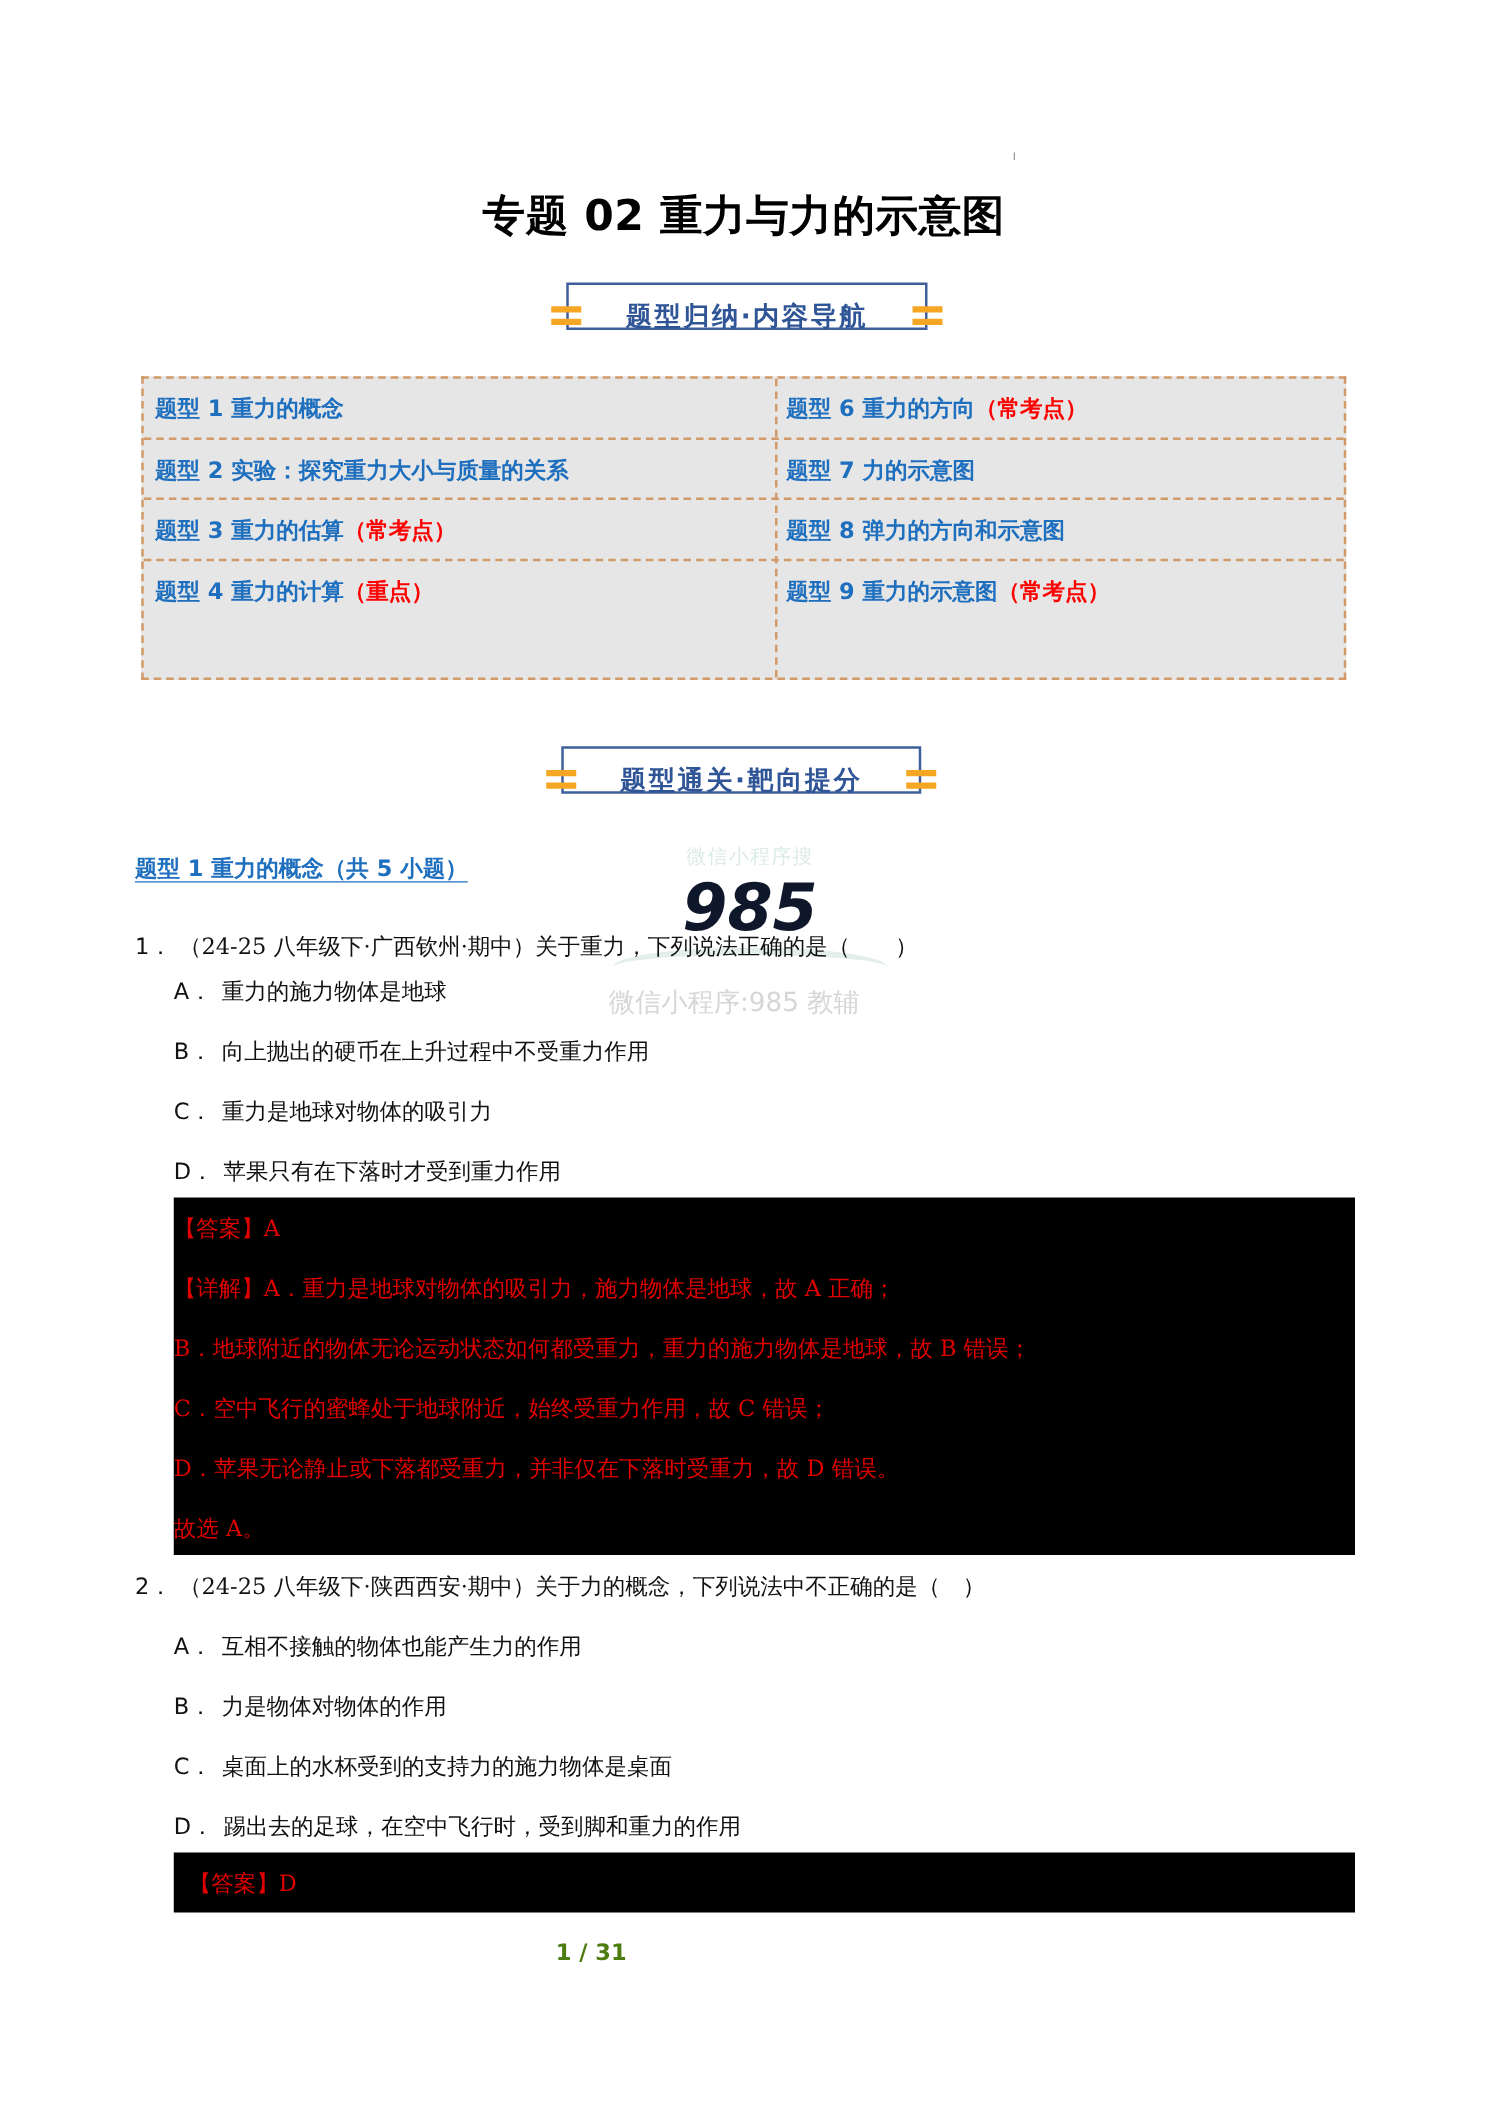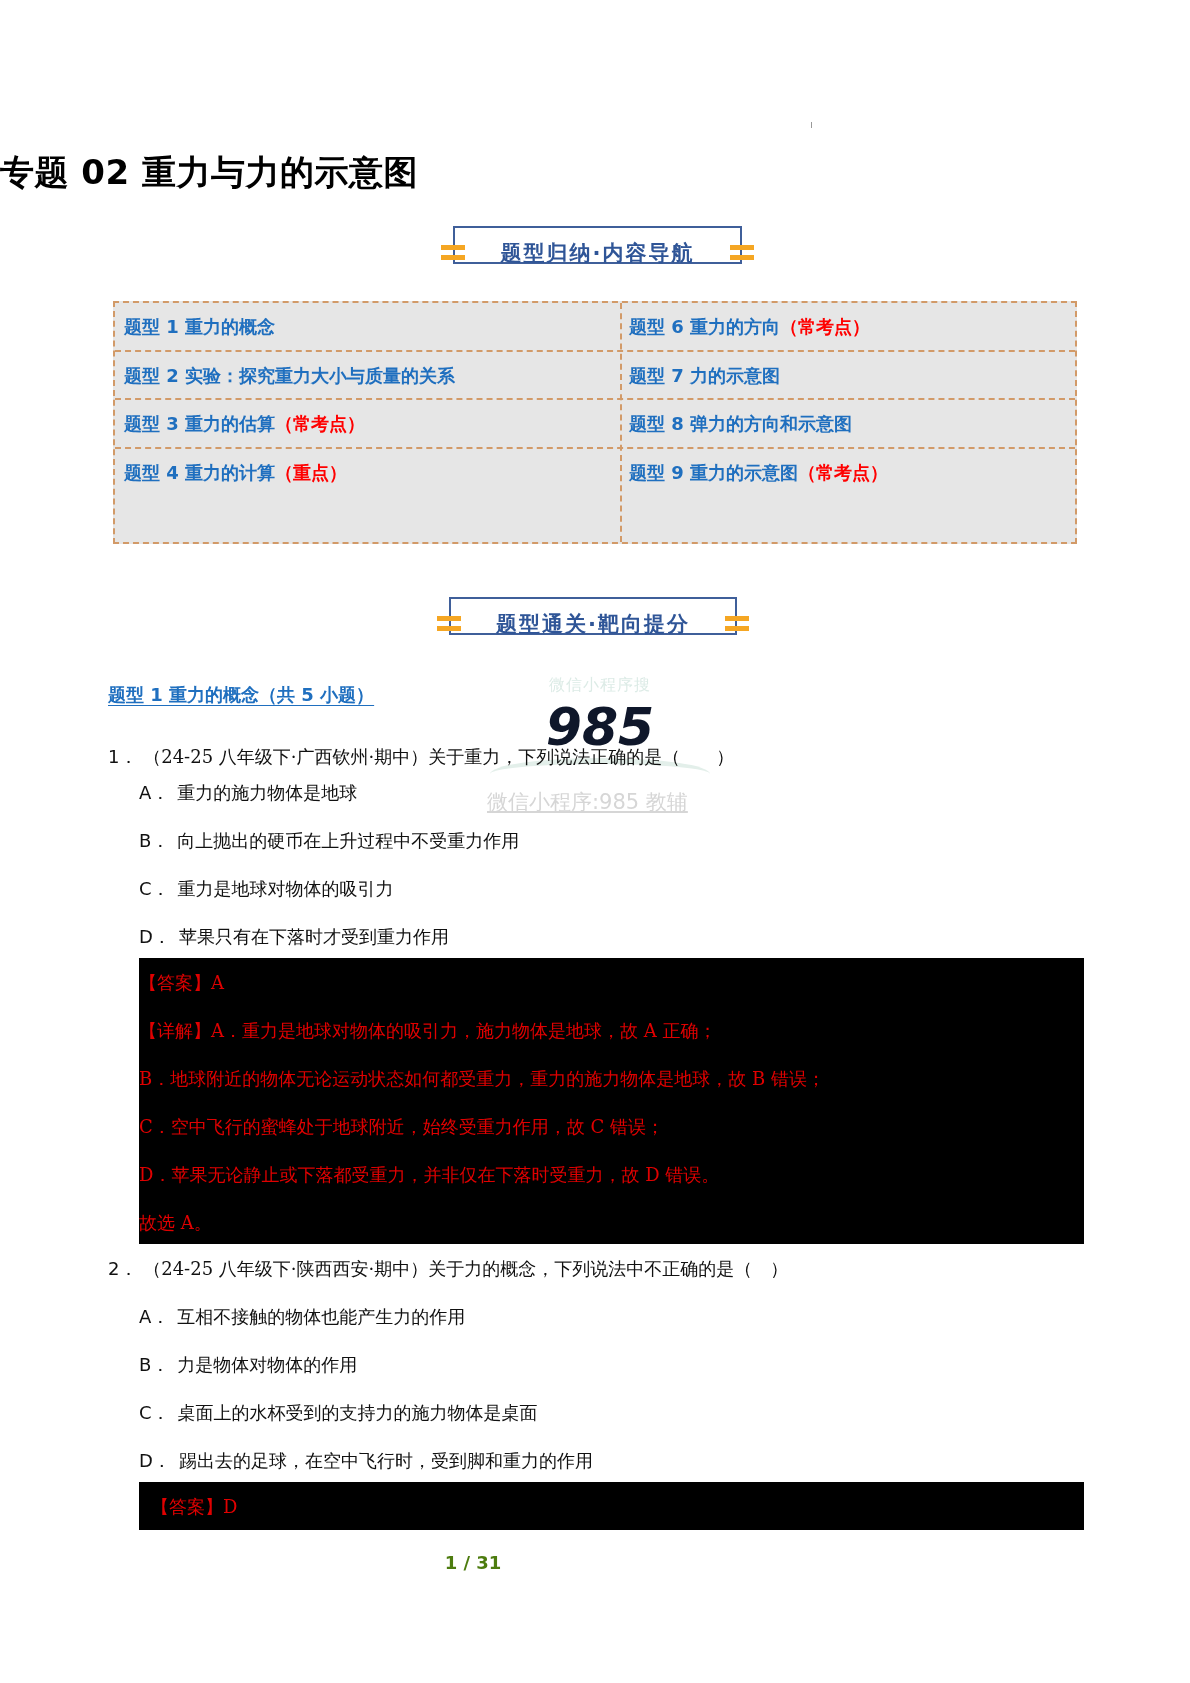--- a/index.html
+++ b/index.html
@@ -1,20 +1,20 @@
 <!DOCTYPE html>
 <html><head>
   <meta charset="utf-8">
   <style>
     html, body { margin: 0; padding: 0; background: #ffffff; }
     body { width: 1190px; height: 1683px; position: relative; overflow: hidden;
            font-family: "DejaVu Sans", "Liberation Sans", sans-serif; color: #111; }
     .abs { position: absolute; }
     .tick-mark { left: 811px; top: 122px; width: 1px; height: 6px; background: #999; }
-    .page-title { left: 0; width: 1190px; top: 150px; text-align: left;
+    .page-title { left: 0; width: 1190px; top: 150px; text-align: center;
                   font-size: 34px; font-weight: bold; color: #000; letter-spacing: 0.5px; }
 
     .banner { height: 38px; }
     .banner-box { position: absolute; left: 0; top: 0; right: 0; bottom: 0;
                   border: 2px solid #3f5f9a; background: #fff; box-sizing: border-box; }
     .banner-text { position: absolute; left: 0; right: 0; top: 13px; text-align: center;
                    font-size: 21px; font-weight: bold; color: #2f5597; letter-spacing: 2px; }
     .bar { position: absolute; width: 24px; height: 5px; background: #f5a623; }
 
     .nav-table { left: 113px; top: 301px; width: 964px; height: 243px;
@@ -27,21 +27,21 @@
     .nav-cell { position: absolute; top: 12px; font-size: 18px; font-weight: bold; color: #1f6fbf; white-space: nowrap; }
     .nav-cell .hl { color: #ff0000; }
 
     .section-heading { left: 108px; top: 683px; font-size: 18px; font-weight: bold; color: #1f6fbf;
                        text-decoration: underline; text-underline-offset: 4px; }
 
     .watermark { left: 480px; top: 675px; width: 240px; text-align: center; color: #dcebe6; pointer-events: none; }
     .wm-top { font-size: 16px; letter-spacing: 1px; }
     .wm-num { font-size: 52px; font-weight: bold; font-style: italic; line-height: 62px; color: #0f172a; }
     .wm-book { width: 220px; height: 26px; margin: 0 auto; border-top: 6px solid #e3efea; border-radius: 50% 50% 0 0; }
-    .wm-bottom { left: 487px; top: 788px; font-size: 21px; color: #d6d6d6; text-decoration: underline; }
+    .wm-bottom { left: 487px; top: 788px; font-size: 21px; color: #d6d6d6; }
 
     .q-line { font-size: 18px; color: #111; white-space: nowrap; font-family: "DejaVu Serif", "Liberation Serif", serif; }
     .q-num { font-family: "DejaVu Sans", "Liberation Sans", sans-serif; }
     .opt { left: 139px; }
     .opt .opt-letter { font-family: "DejaVu Sans", "Liberation Sans", sans-serif; margin-right: 8px; }
 
     .answer-box { left: 139px; width: 945px; background: #000000; }
     .ans-line { position: absolute; left: 0; font-size: 18px; color: #e00000; white-space: nowrap;
                 font-family: "DejaVu Serif", "Liberation Serif", serif; }
     .ans-line .tag { color: #e00000; }

